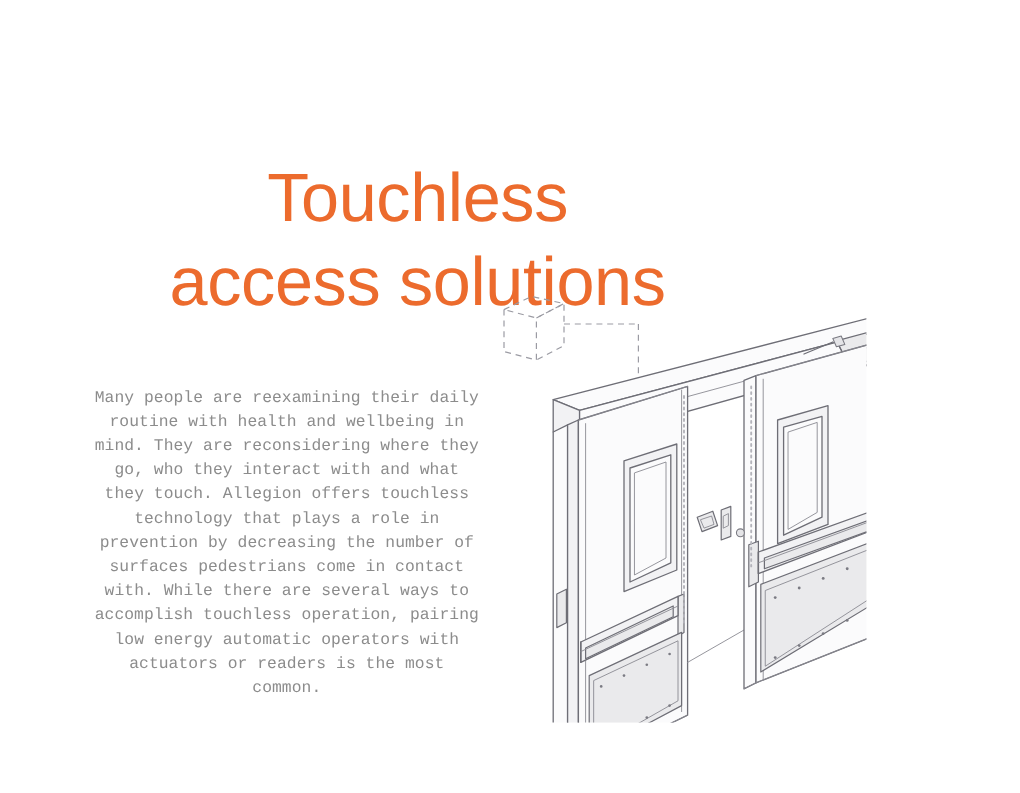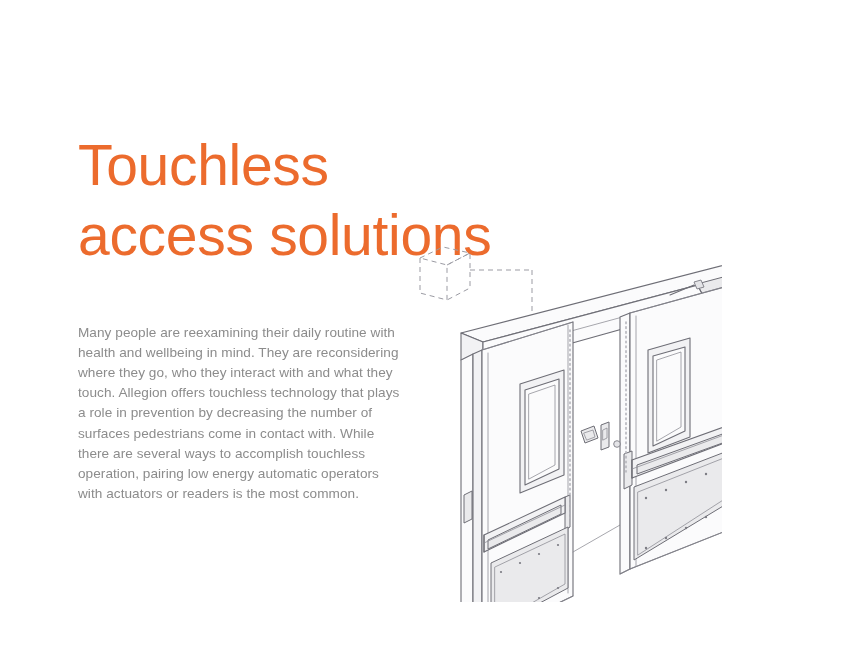--- a/index.html
+++ b/index.html
@@ -11,20 +11,21 @@
   body {
     font-family: "Liberation Sans", sans-serif;
     -webkit-font-smoothing: antialiased;
   }
   .page {
     position: relative;
     width: 722px;
     height: 661px;
     background: #ffffff;
     overflow: hidden;
+    text-align: center;
   }
 
   
   .headline {
     position: absolute;
     left: 78px;
     top: 92px;
     width: 540px;
     color: #ec6b2d;
     font-family: "Liberation Sans", sans-serif;
@@ -35,21 +36,21 @@
     white-space: pre-line;
   }
 
   
   .body-copy {
     position: absolute;
     left: 78px;
     top: 309px;
     width: 322px;
     color: #8c8c8c;
-    font-family: Liberation Sans, sans-serif;
+    font-family: Liberation Mono, monospace;
     font-size: 13.6px;
     font-weight: 400;
     line-height: 20.2px;
     letter-spacing: 0.05px;
   }
 
   
   .illustration {
     position: absolute;
     left: 398px;

